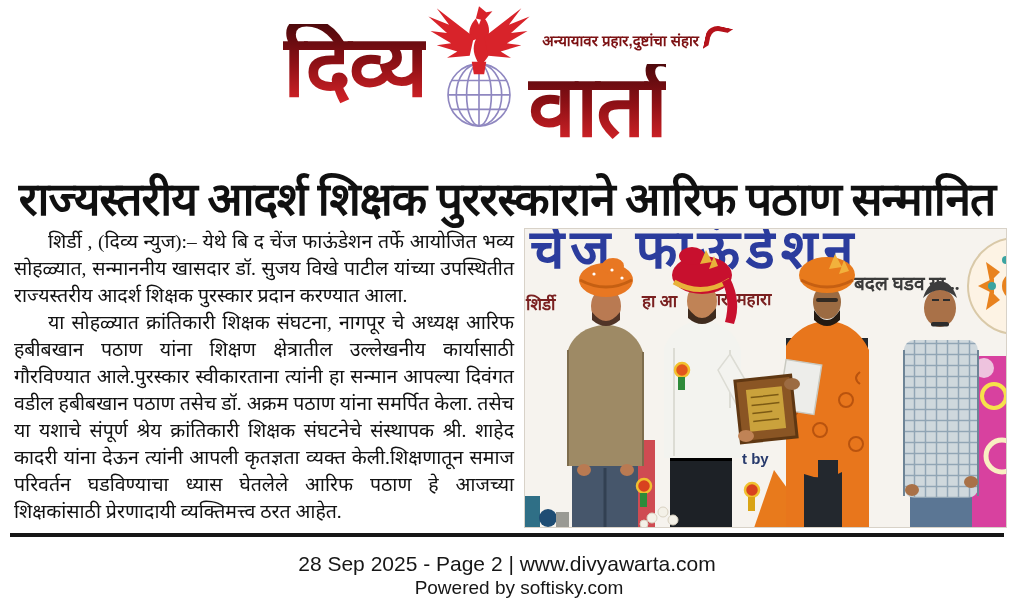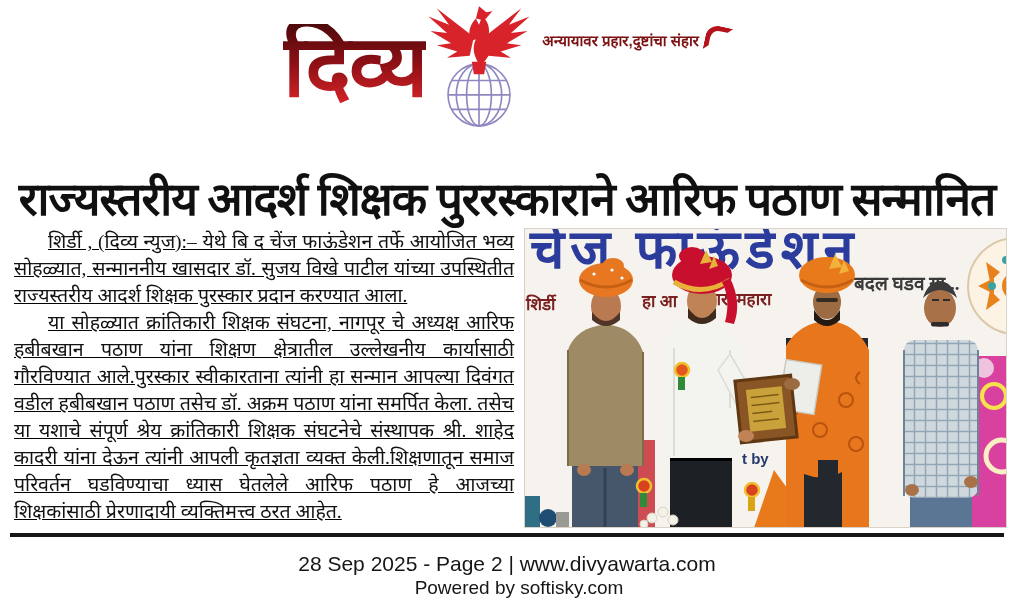--- a/index.html
+++ b/index.html
@@ -31,21 +31,21 @@
   .tagline::after{content:"";display:inline-block;width:16px;height:16px;margin-left:6px;
     border:5px solid #b5121b;border-right-color:transparent;border-bottom-color:transparent;
     border-radius:50% 0 0 0;transform:rotate(12deg);vertical-align:-6px;}
   
   .headline{
     position:absolute;top:134px;left:0;width:100%;text-align:center;
     font-family:"Liberation Serif",serif;font-weight:900;font-size:46px;line-height:1.5;
     color:#101010;white-space:nowrap;letter-spacing:-1px;
   }
   
-  .content{position:absolute;top:228px;left:14px;display:flex;gap:10px;text-decoration:underline;}
+  .content{position:absolute;top:228px;left:14px;display:flex;gap:10px;}
   .article{
     width:500px;flex:none;
     font-family:"Liberation Serif",serif;font-size:19.5px;line-height:1.385;
     color:#121212;text-align:justify;
   }
   .article p{margin:0;text-indent:34px;}
   .photo-wrap{width:483px;height:300px;flex:none;line-height:0;}
   
   .footer-rule{position:absolute;top:533px;left:10px;width:994px;border-top:4px solid #161616;}
   .footer-meta{position:absolute;top:552px;left:0;width:100%;text-align:center;
@@ -82,20 +82,21 @@
           <path d="M60,34 L96,6 L84,22 L104,14 L86,30 L102,28 L82,40 L96,42 L76,48 L86,54 L64,52 Z"></path>
 
           <path d="M52,16 L55,4 L62,10 L68,9 L60,18 Z"></path>
 
           <path d="M48,58 L62,58 L60,70 L50,70 Z"></path>
         </g>
       </svg>
 
       <div class="logo-right-wrap">
         <div class="tagline">अन्यायावर प्रहार,दुष्टांचा संहार</div>
+        <div class="logo-word">वार्ता</div>
       </div>
     </div>
   </div>
 
   <h1 class="headline">राज्यस्तरीय आदर्श शिक्षक पुररस्काराने आरिफ पठाण सन्मानित</h1>
 
   <div class="content">
     <div class="article">
       <p>शिर्डी , (दिव्य न्युज):– येथे बि द चेंज फाऊंडेशन तर्फे आयोजित भव्य सोहळ्यात, सन्माननीय खासदार डॉ. सुजय विखे पाटील यांच्या उपस्थितीत राज्यस्तरीय आदर्श शिक्षक पुरस्कार प्रदान करण्यात आला.</p>
       <p>या सोहळ्यात क्रांतिकारी शिक्षक संघटना, नागपूर चे अध्यक्ष आरिफ हबीबखान पठाण यांना शिक्षण क्षेत्रातील उल्लेखनीय कार्यासाठी गौरविण्यात आले.पुरस्कार स्वीकारताना त्यांनी हा सन्मान आपल्या दिवंगत वडील हबीबखान पठाण तसेच डॉ. अक्रम पठाण यांना समर्पित केला. तसेच या यशाचे संपूर्ण श्रेय क्रांतिकारी शिक्षक संघटनेचे संस्थापक श्री. शाहेद कादरी यांना देऊन त्यांनी आपली कृतज्ञता व्यक्त केली.शिक्षणातून समाज परिवर्तन घडविण्याचा ध्यास घेतलेले आरिफ पठाण हे आजच्या शिक्षकांसाठी प्रेरणादायी व्यक्तिमत्त्व ठरत आहेत.</p>

